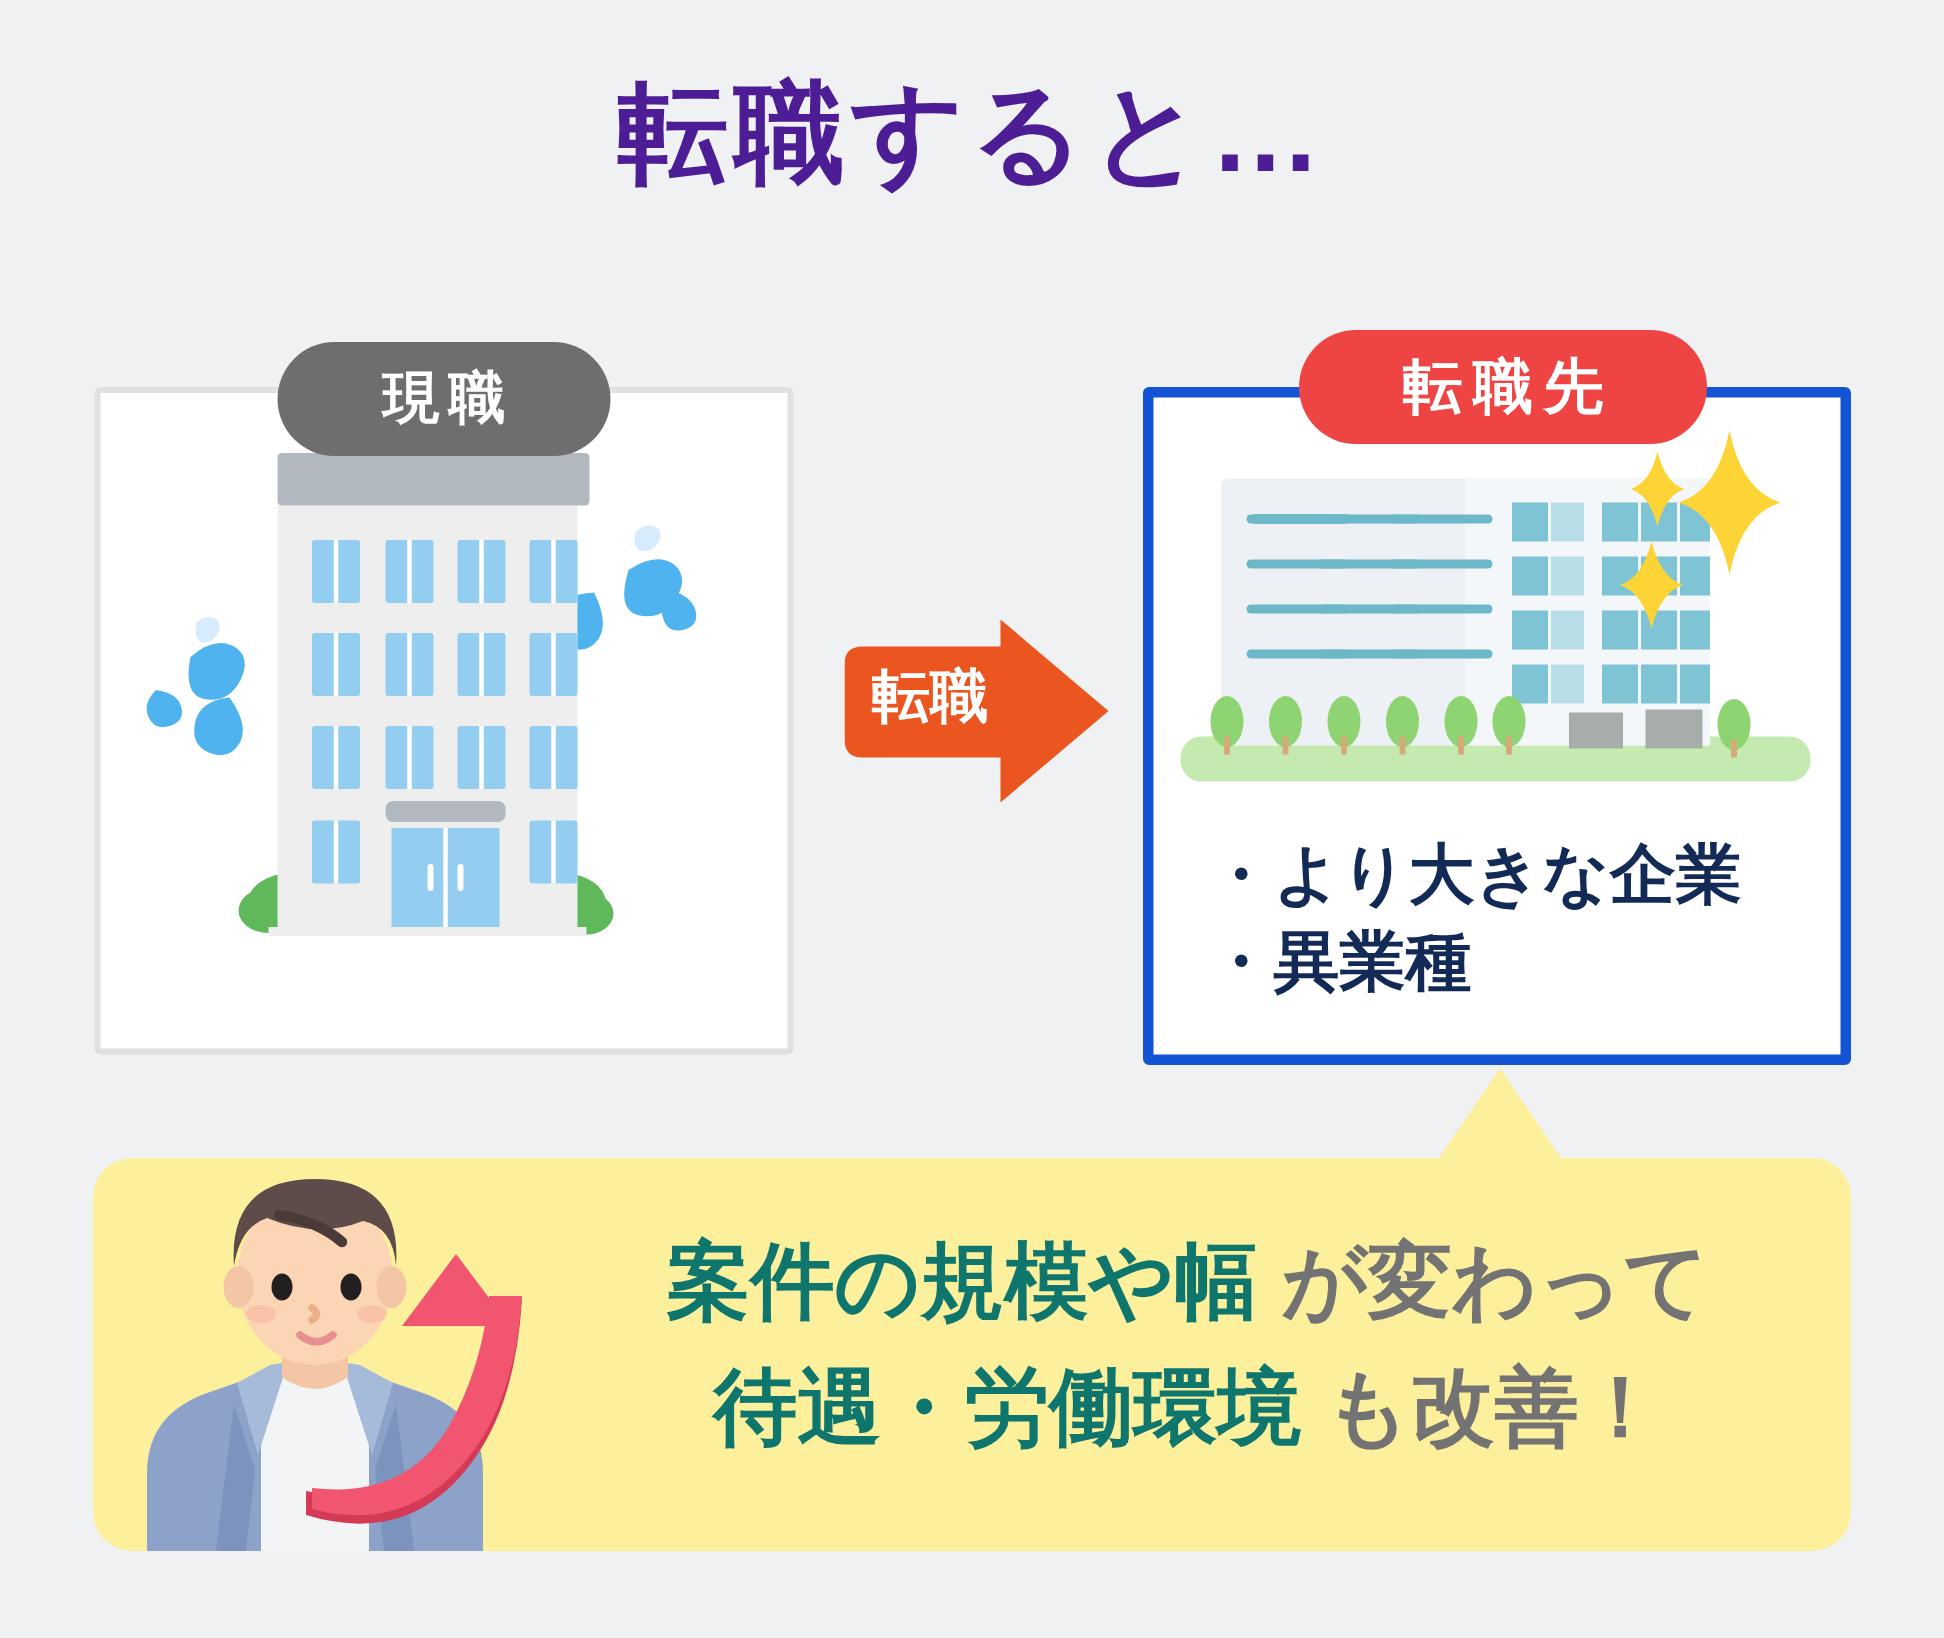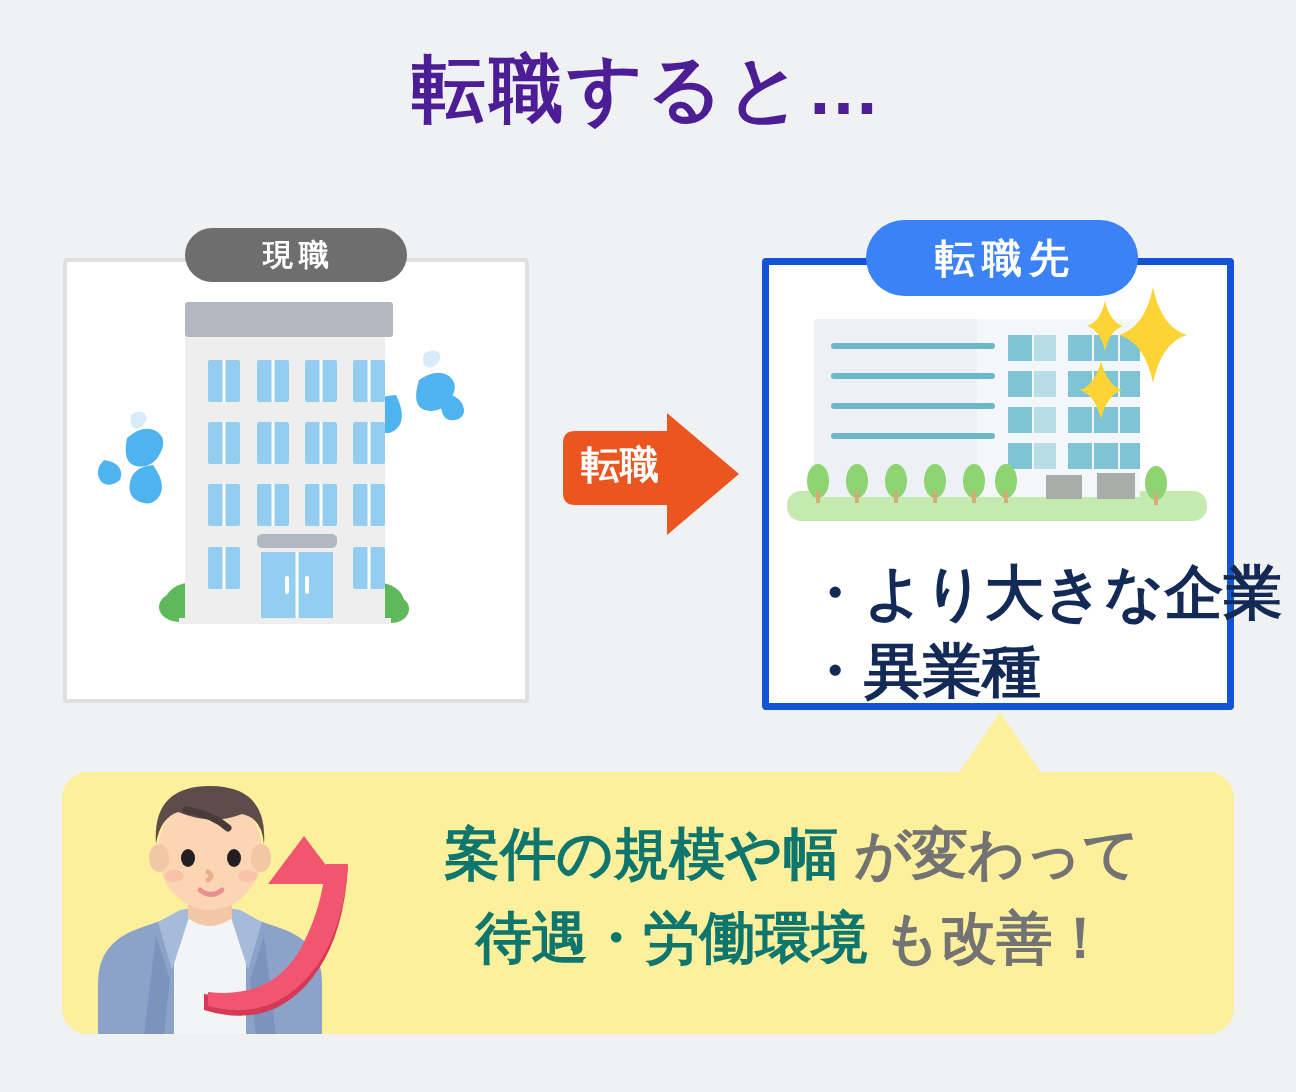--- a/index.html
+++ b/index.html
@@ -70,32 +70,32 @@
     color: #ffffff;
     font-weight: 700;
     line-height: 1;
     white-space: nowrap;
     z-index: 6;
   }
   .badge-current {
     left: 185px;
     top: 0px;
     width: 222px;
-    height: 54px;
+    height: 76px;
     background: #6e6e6e;
-    font-size: 30px;
+    font-size: 38px;
     letter-spacing: 6px;
     text-indent: 6px;
   }
   .badge-target {
     left: 866px;
     top: -8px;
     width: 272px;
     height: 76px;
-    background: #3b82f6;
+    background: #ef4444;
     font-size: 40px;
     letter-spacing: 7px;
     text-indent: 7px;
   }
 
   
   .transition-arrow {
     position: absolute;
     left: 563px;
     top: 185px;
@@ -117,21 +117,21 @@
     pointer-events: none;
   }
 
   
   .bullet-list {
     position: absolute;
     left: 36px;
     top: 290px;
     width: 420px;
     color: #122a55;
-    font-size: 59px;
+    font-size: 44px;
     font-weight: 700;
     line-height: 1.32;
     white-space: nowrap;
   }
   .bullet-list .bullet-item { display: block; }
 
   
   .callout {
     position: absolute;
     left: 62px;

